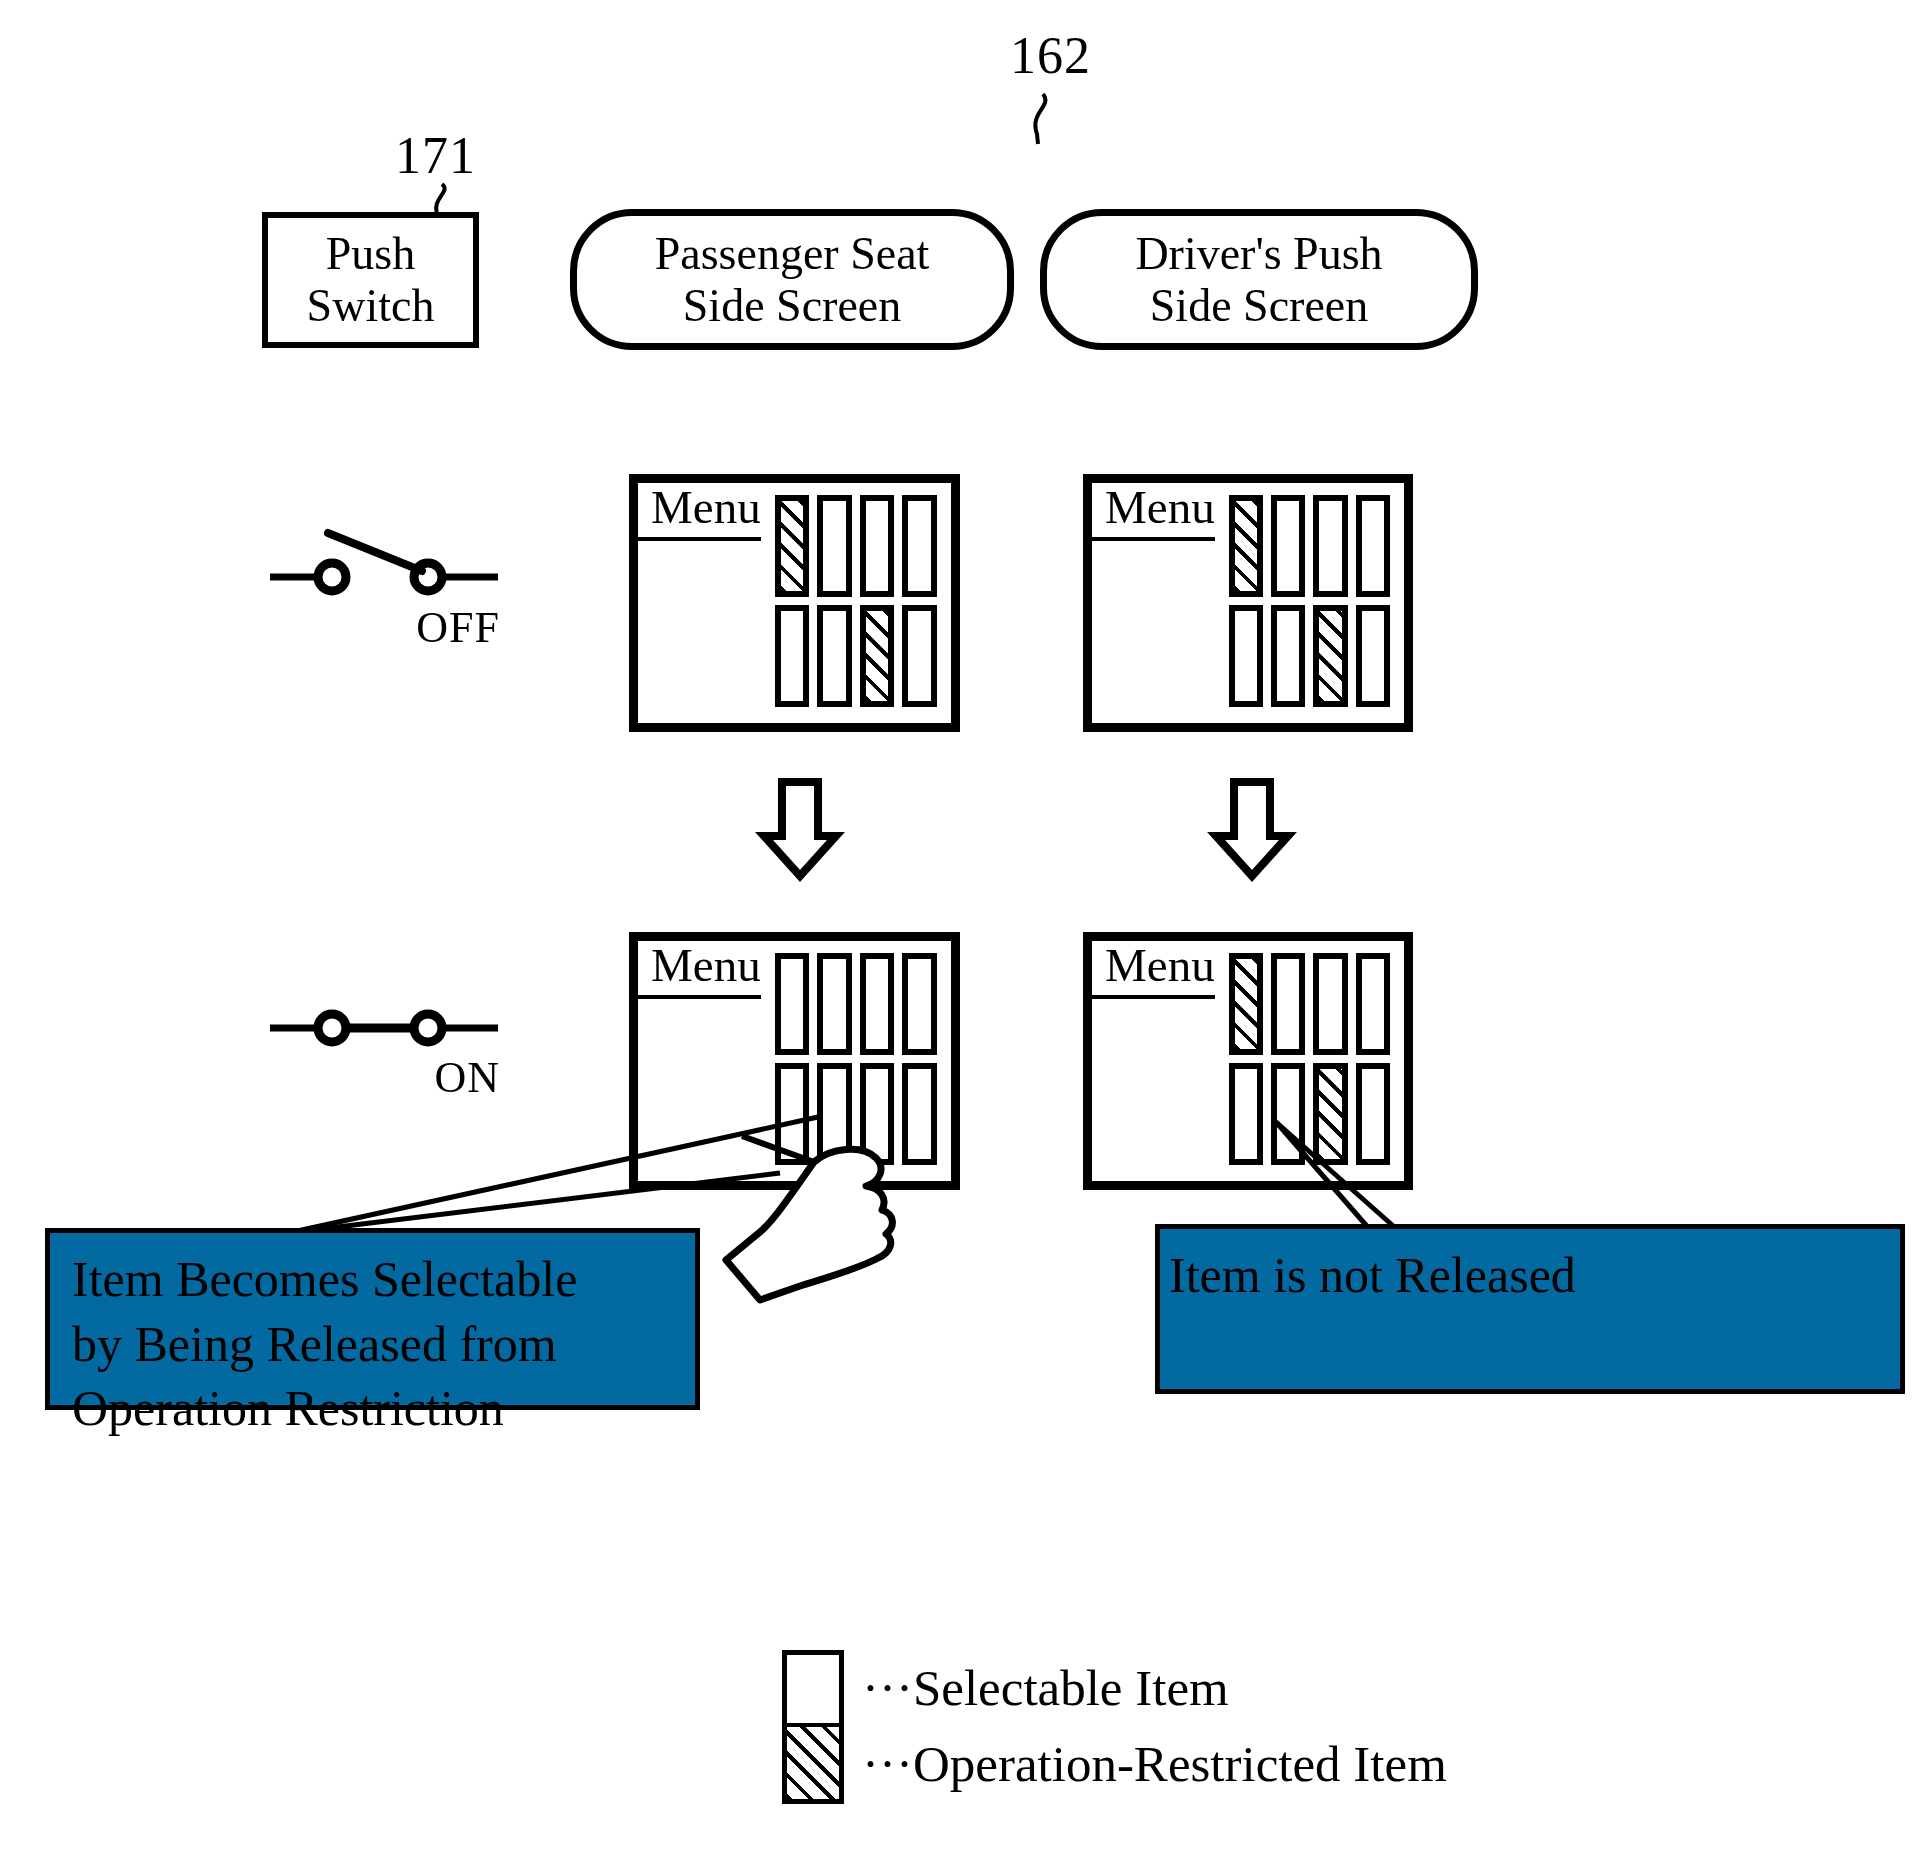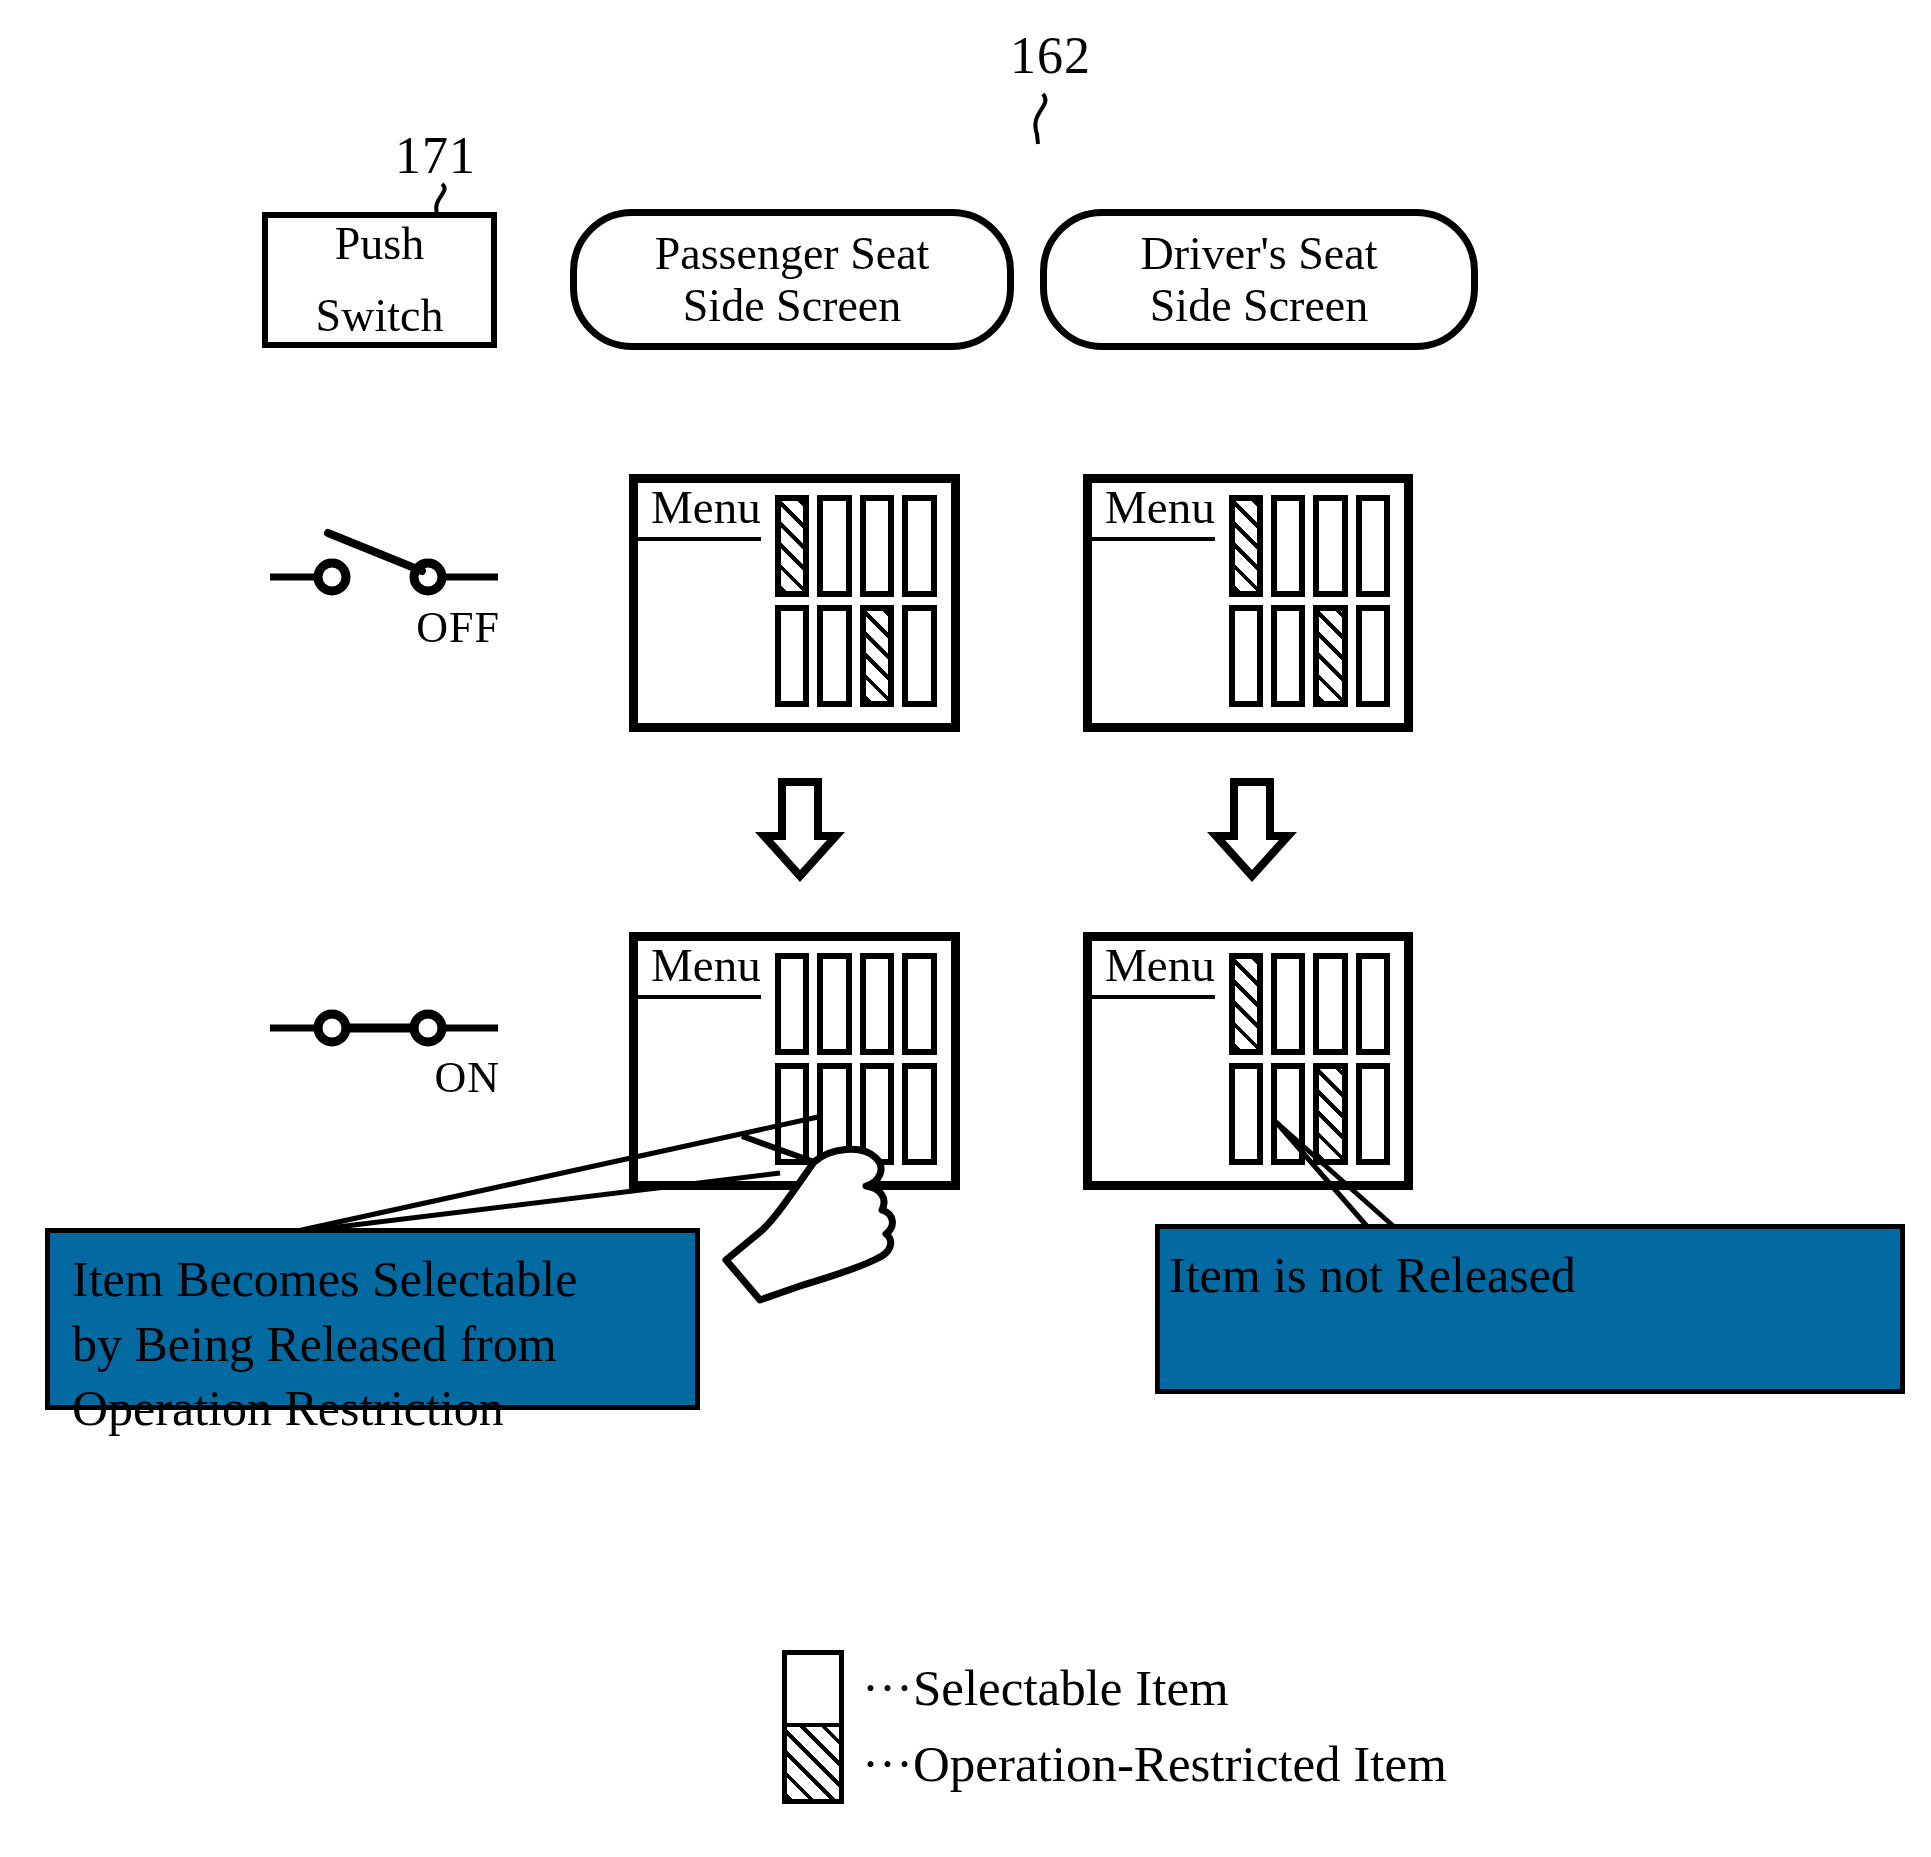--- a/index.html
+++ b/index.html
@@ -139,32 +139,32 @@
 <div class="abs ref-num" style="left:1010px; top:30px;">162</div>
 <svg class="abs" style="left:1020px; top:92px;" width="60" height="60">
   <path d="M23 2 C33 14, 9 20, 17 42 L18 52" stroke="#000" stroke-width="4" fill="none"></path>
 </svg>
 
 <div class="abs ref-num" style="left:395px; top:130px;">171</div>
 <svg class="abs" style="left:420px; top:182px;" width="60" height="45">
   <path d="M22 2 C32 10, 10 16, 18 34 L19 42" stroke="#000" stroke-width="4" fill="none"></path>
 </svg>
 
-<div class="abs rect-box" style="left:262px; top:212px; width:235px; height:136px;justify-content:space-between;">
+<div class="abs rect-box" style="left:262px; top:212px; width:217px; height:136px;">
   <span class="bline">Push</span>
   <span class="bline">Switch</span>
 </div>
 
 <div class="abs pill-box" style="left:570px; top:209px; width:444px; height:141px;">
   <span class="bline">Passenger Seat</span>
   <span class="bline">Side Screen</span>
 </div>
 
 <div class="abs pill-box" style="left:1040px; top:209px; width:438px; height:141px;">
-  <span class="bline">Driver's Seat</span>
+  <span class="bline">Driver's Push</span>
   <span class="bline">Side Screen</span>
 </div>
 
 <div class="abs switch-wrap" style="left:270px; top:525px;">
   <svg width="230" height="75">
     <line x1="0" y1="52" x2="50" y2="52" stroke="#000" stroke-width="7"></line>
     <circle cx="62" cy="52" r="14" fill="none" stroke="#000" stroke-width="9"></circle>
     <circle cx="158" cy="52" r="14" fill="none" stroke="#000" stroke-width="9"></circle>
     <line x1="172" y1="52" x2="228" y2="52" stroke="#000" stroke-width="7"></line>
     <line x1="152" y1="46" x2="58" y2="8" stroke="#000" stroke-width="8" stroke-linecap="round"></line>

